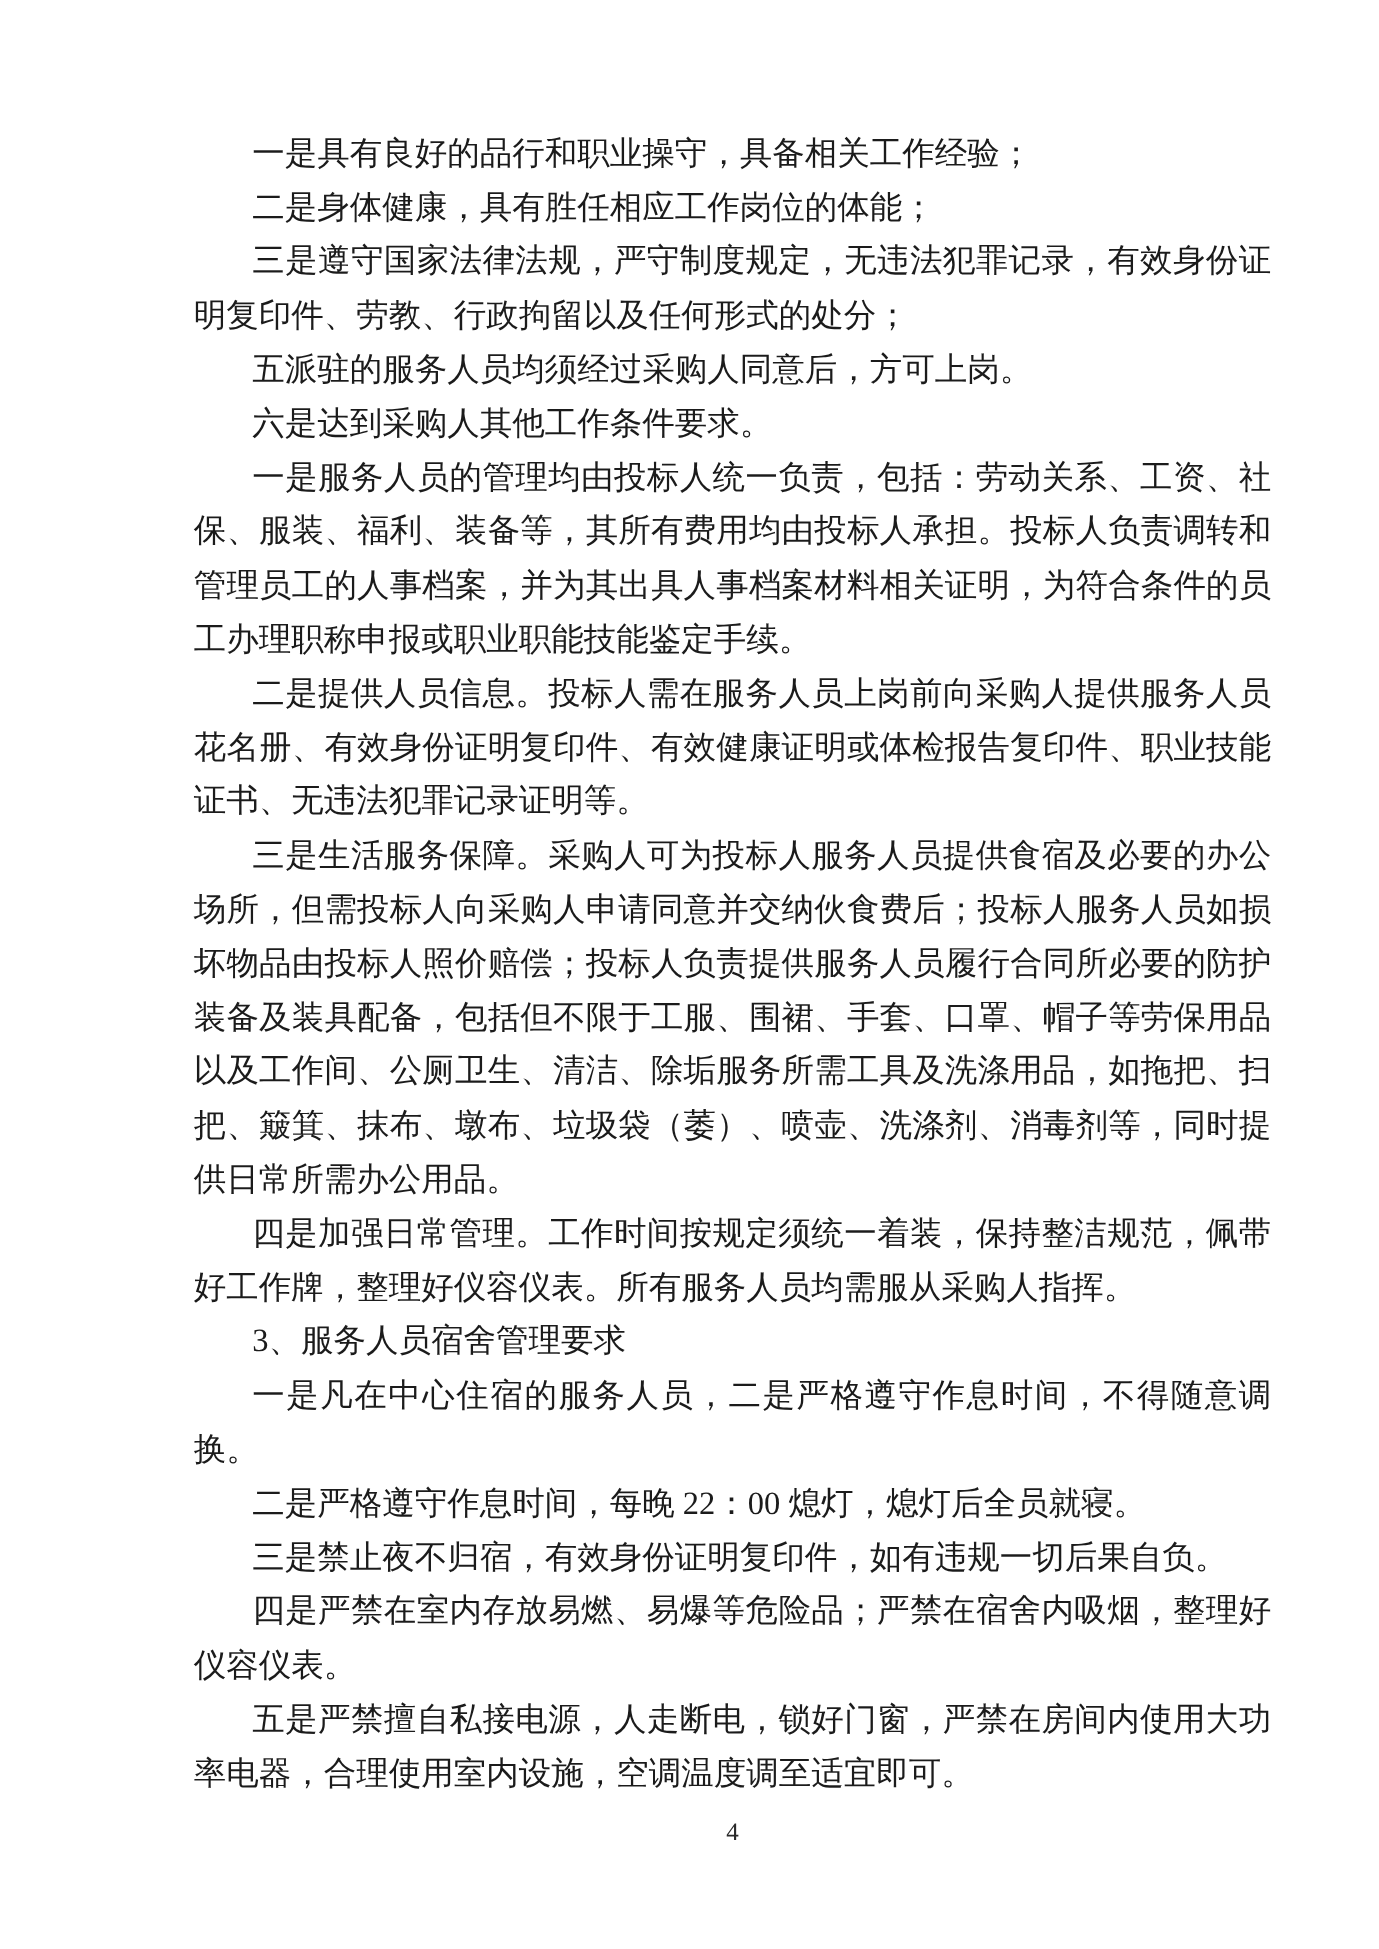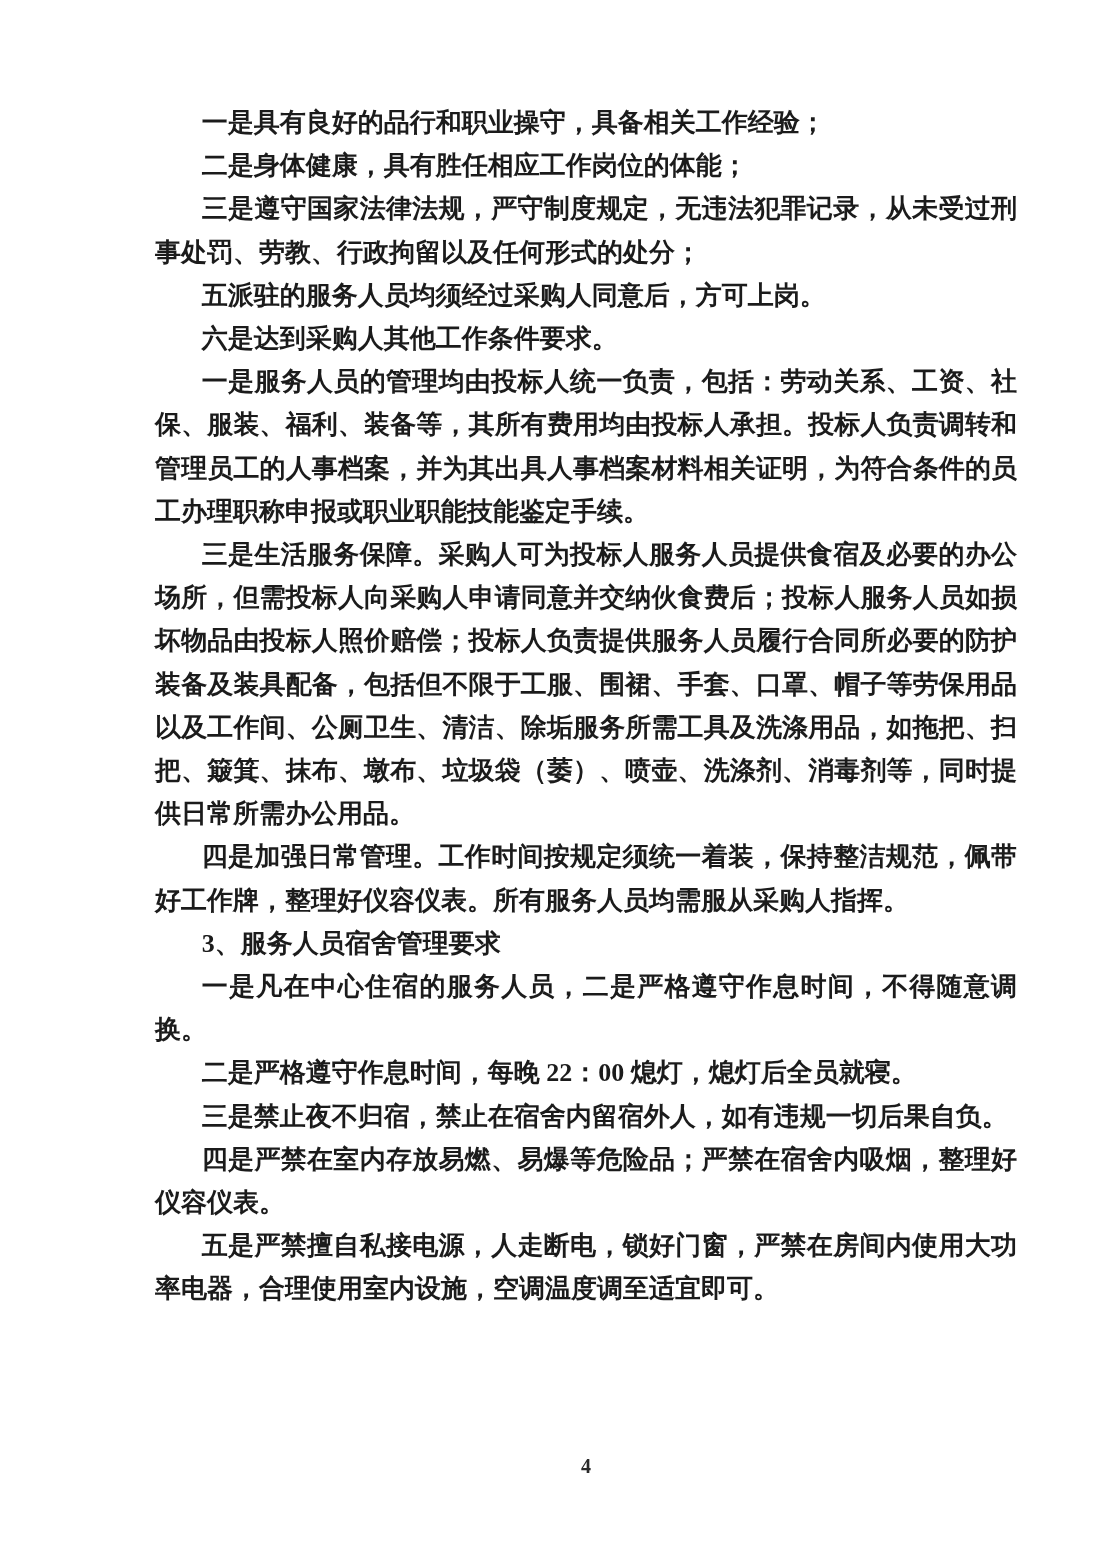--- a/index.html
+++ b/index.html
@@ -7,21 +7,20 @@
     padding: 0;
     background: #ffffff;
   }
   .page {
     position: relative;
     width: 1103px;
     height: 1559px;
     background: #ffffff;
     overflow: hidden;
     font-family: "Liberation Serif", "DejaVu Serif", serif;
-    font-weight: bold;
   }
   .doc-body {
     position: absolute;
     left: 155px;
     top: 101px;
     width: 862px;
     color: #1b1b1b;
   }
   .doc-p {
     margin: 0;
@@ -47,29 +46,30 @@
     font-family: "Liberation Serif", "DejaVu Serif", serif;
   }
 </style>
 </head>
 <body>
 
 <div class="page">
   <div class="doc-body">
       <p class="doc-p">一是具有良好的品行和职业操守，具备相关工作经验；</p>
       <p class="doc-p">二是身体健康，具有胜任相应工作岗位的体能；</p>
-      <p class="doc-p">三是遵守国家法律法规，严守制度规定，无违法犯罪记录，从未受过刑事处罚、劳教、行政拘留以及任何形式的处分；</p>
+      <p class="doc-p">三是遵守国家法律法规，严守制度规定，无违法犯罪记录，有效身份证明复印件、劳教、行政拘留以及任何形式的处分；</p>
       <p class="doc-p">五派驻的服务人员均须经过采购人同意后，方可上岗。</p>
       <p class="doc-p">六是达到采购人其他工作条件要求。</p>
       <p class="doc-p">一是服务人员的管理均由投标人统一负责，包括：劳动关系、工资、社保、服装、福利、装备等，其所有费用均由投标人承担。投标人负责调转和管理员工的人事档案，并为其出具人事档案材料相关证明，为符合条件的员工办理职称申报或职业职能技能鉴定手续。</p>
+      <p class="doc-p">二是提供人员信息。投标人需在服务人员上岗前向采购人提供服务人员花名册、有效身份证明复印件、有效健康证明或体检报告复印件、职业技能证书、无违法犯罪记录证明等。</p>
       <p class="doc-p">三是生活服务保障。采购人可为投标人服务人员提供食宿及必要的办公场所，但需投标人向采购人申请同意并交纳伙食费后；投标人服务人员如损坏物品由投标人照价赔偿；投标人负责提供服务人员履行合同所必要的防护装备及装具配备，包括但不限于工服、围裙、手套、口罩、帽子等劳保用品以及工作间、公厕卫生、清洁、除垢服务所需工具及洗涤用品，如拖把、扫把、簸箕、抹布、墩布、垃圾袋（萎）、喷壶、洗涤剂、消毒剂等，同时提供日常所需办公用品。</p>
       <p class="doc-p">四是加强日常管理。工作时间按规定须统一着装，保持整洁规范，佩带好工作牌，整理好仪容仪表。所有服务人员均需服从采购人指挥。</p>
       <p class="doc-p">3、服务人员宿舍管理要求</p>
       <p class="doc-p">一是凡在中心住宿的服务人员，二是严格遵守作息时间，不得随意调换。</p>
       <p class="doc-p">二是严格遵守作息时间，每晚 22：00 熄灯，熄灯后全员就寝。</p>
-      <p class="doc-p">三是禁止夜不归宿，禁止在宿舍内留宿外人，如有违规一切后果自负。</p>
+      <p class="doc-p">三是禁止夜不归宿，有效身份证明复印件，如有违规一切后果自负。</p>
       <p class="doc-p">四是严禁在室内存放易燃、易爆等危险品；严禁在宿舍内吸烟，整理好仪容仪表。</p>
       <p class="doc-p">五是严禁擅自私接电源，人走断电，锁好门窗，严禁在房间内使用大功率电器，合理使用室内设施，空调温度调至适宜即可。</p>
     </div>
   <div class="page-footer">
     <span class="page-number">4</span>
   </div>
 </div>
 
 </body></html>

